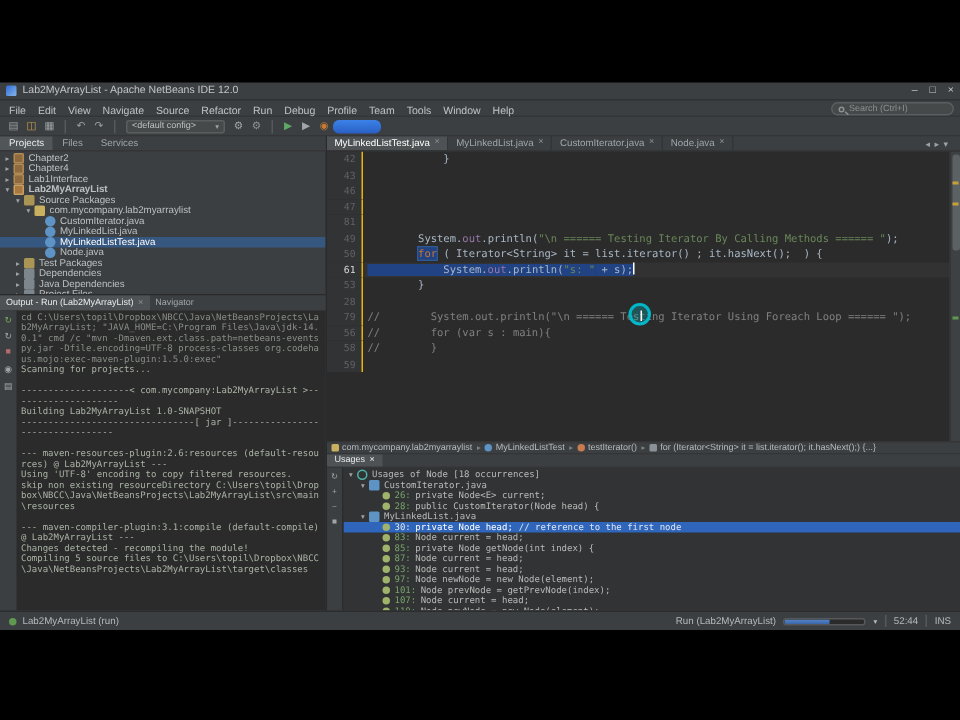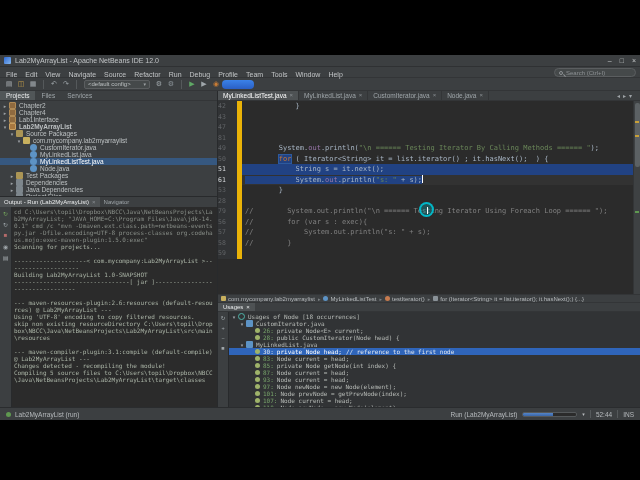--- a/index.html
+++ b/index.html
@@ -67,21 +67,21 @@
 
   
   .editor-tabs{height:10px;display:flex;background:#3c3f41;border-bottom:1px solid #333537}
   .etab{font-size:6.5px;line-height:9px;padding:0 5px;color:#9fa6aa;border-right:1px solid #333537;display:flex;align-items:center;gap:3px}
   .etab.sel{background:#4e5254;color:#fff}
   .etab .x{font-size:6px;color:#8a8f93}
   .etab-extras{margin-left:auto;display:flex;align-items:center;gap:3px;padding-right:8px;font-size:6px;color:#9da2a6}
   .editor{position:relative;height:193px;background:#2b2b2b;overflow:hidden;font-family:"DejaVu Sans Mono",monospace}
   .eline{height:10.5px;display:flex}
   .eline.active{background:#323232}
-  .gut{width:24px;flex:none;background:#313335;border-right:5px solid #eab308;color:#606366;font-size:6.5px;line-height:10.5px;padding-right:4px}
+  .gut{width:24px;flex:none;background:#313335;border-right:1px solid #eab308;color:#606366;font-size:6.5px;line-height:10.5px;text-align:right;padding-right:4px}
   .gut.on{color:#d7dadd}
   .code{flex:1;font-size:7px;line-height:10.5px;white-space:pre;color:#a9b7c6;padding-left:3px;min-width:0}
   .eline.selfull .code{background:#214283}
   .selspan{background:#214283}
   .k{color:#cc7832}.s{color:#6a8759}.c{color:#808080}.f{color:#9876aa}.p{color:#a9b7c6}
   .hl{background:#214283;outline:1px solid #2d5a9e}
   .caret{display:inline-block;width:1px;height:8px;background:#ffffff;vertical-align:-1px}
   .scrollbar{position:absolute;right:0;top:0;width:7px;height:100%;background:#3e4143;border-left:1px solid #333537}
   .thumb{position:absolute;left:1px;top:2px;width:5px;height:64px;border-radius:2px;background:#5c6164}
   .mark{position:absolute;right:1px;width:4px;height:2px}
@@ -318,62 +318,58 @@
           <div>
               <div class="eline">
                 <span class="gut">42</span>
                 <span class="code"><span class="p">            }</span></span>
               </div>
               <div class="eline">
                 <span class="gut">43</span>
                 <span class="code"></span>
               </div>
               <div class="eline">
+                <span class="gut">46</span>
+                <span class="code"></span>
+              </div>
+              <div class="eline">
                 <span class="gut">47</span>
                 <span class="code"></span>
               </div>
               <div class="eline">
                 <span class="gut">81</span>
                 <span class="code"></span>
               </div>
               <div class="eline">
                 <span class="gut">49</span>
                 <span class="code"><span class="p">        System.</span><span class="f">out</span><span class="p">.println(</span><span class="s">"\n ====== Testing Iterator By Calling Methods ====== "</span><span class="p">);</span></span>
               </div>
               <div class="eline">
                 <span class="gut">50</span>
                 <span class="code"><span class="p">        </span><span class="k hl">for</span><span class="p"> ( Iterator&lt;String&gt; it = list.iterator() ; it.hasNext();  ) {</span></span>
-              </div>
-              <div class="eline selfull active">
-                <span class="gut on">51</span>
-                <span class="code"><span class="p">            String s = it.next();</span></span>
               </div>
               <div class="eline active">
                 <span class="gut on">61</span>
                 <span class="code"><span class="p selspan">            System.</span><span class="f selspan">out</span><span class="p selspan">.println(</span><span class="s selspan">"s: "</span><span class="p selspan"> + s);</span><span class="caret"></span></span>
               </div>
               <div class="eline">
                 <span class="gut">53</span>
                 <span class="code"><span class="p">        }</span></span>
               </div>
               <div class="eline">
                 <span class="gut">28</span>
                 <span class="code"></span>
               </div>
               <div class="eline">
                 <span class="gut">79</span>
                 <span class="code"><span class="c">//        System.out.println("\n ====== Testing Iterator Using Foreach Loop ====== ");</span></span>
               </div>
               <div class="eline">
                 <span class="gut">56</span>
-                <span class="code"><span class="c">//        for (var s : exec){</span></span>
-              </div>
-              <div class="eline">
-                <span class="gut">57</span>
-                <span class="code"><span class="c">//            System.out.println("s: " + s);</span></span>
+                <span class="code"><span class="c">//        for (var s : main){</span></span>
               </div>
               <div class="eline">
                 <span class="gut">58</span>
                 <span class="code"><span class="c">//        }</span></span>
               </div>
               <div class="eline">
                 <span class="gut">59</span>
                 <span class="code"></span>
               </div>
             </div>

